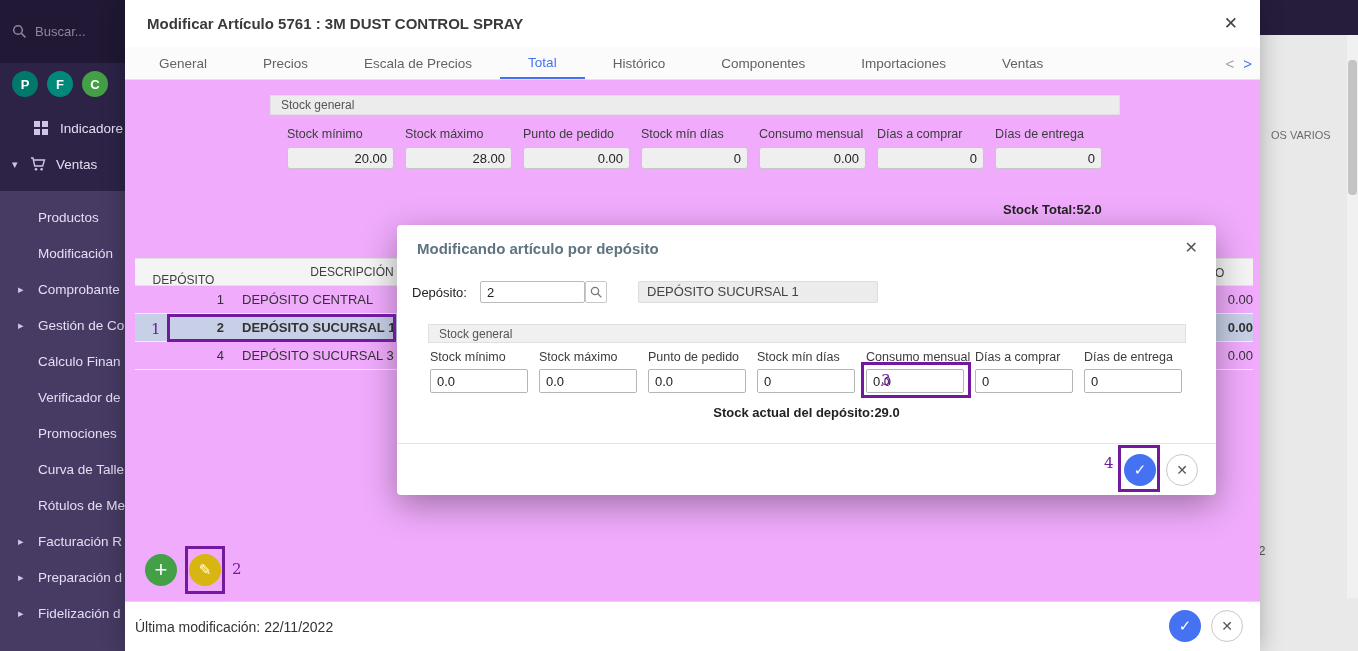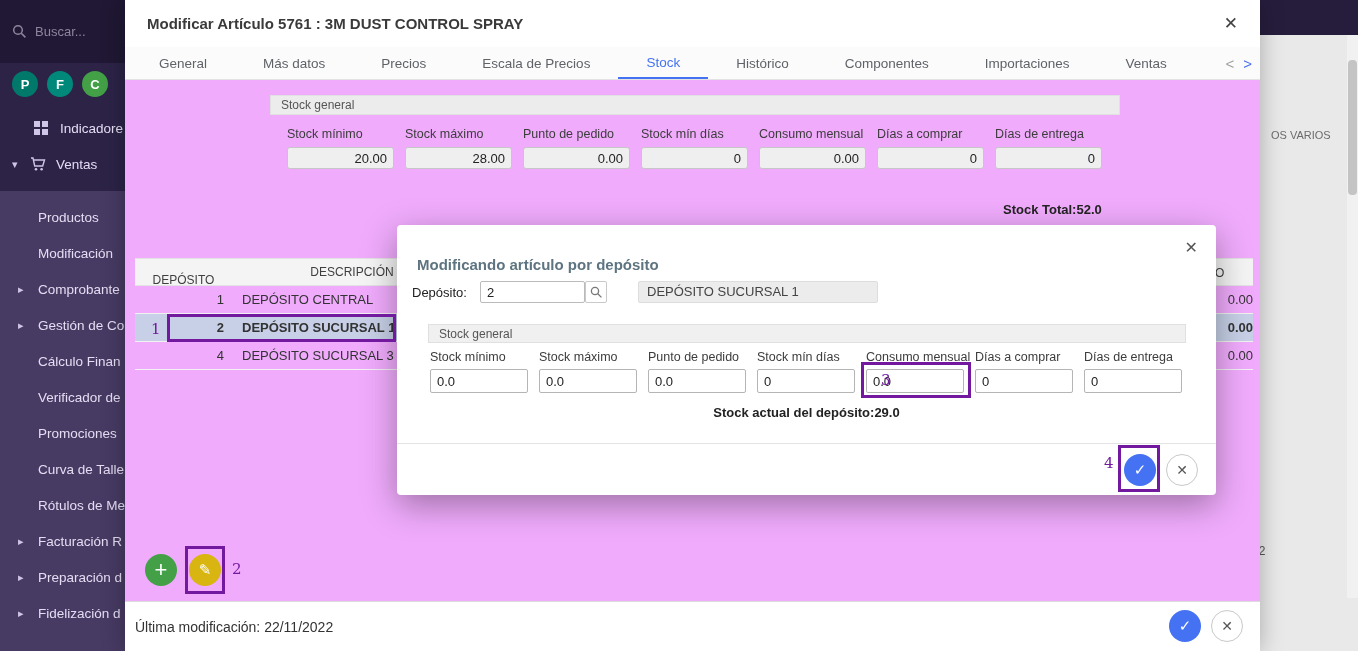--- a/index.html
+++ b/index.html
@@ -69,21 +69,21 @@
   .btn-add{left:20px;top:554px;background:#43a047;font-size:22px;}
   .btn-edit{left:64px;top:554px;background:#d8b510;font-size:15px;}
 
   .dlg-footer{position:absolute;left:0;right:0;top:601px;height:50px;background:#fff;border-top:1px solid #dcdcdc;}
   .footer-text{position:absolute;left:10px;top:17px;font-size:14px;color:#333;}
   .btn-check{left:1044px;top:8px;background:#4472f2;font-size:15px;}
   .btn-xmain{left:1086px;top:8px;background:#fff;border:1px solid #c9c9c9;color:#555;font-size:14px;}
 
   
   .overlay{position:absolute;left:397px;top:225px;width:819px;height:270px;background:#fff;border-radius:4px;box-shadow:0 10px 34px rgba(0,0,0,.35);z-index:40;}
-  .ov-title{position:absolute;left:20px;top:31px;font-size:15px;font-weight:bold;color:#5e7480;}
+  .ov-title{position:absolute;left:20px;top:15px;font-size:15px;font-weight:bold;color:#5e7480;}
   .ov-close{position:absolute;right:18px;top:13px;font-size:16px;color:#555;cursor:pointer;}
   .ov-dep-label{position:absolute;left:15px;top:60px;font-size:13px;color:#222;}
   .ov-dep-input{position:absolute;left:83px;top:56px;width:105px;height:22px;border:1px solid #bbb;border-radius:2px;padding:0 6px;font-size:13px;font-family:inherit;color:#222;}
   .ov-search-btn{position:absolute;left:188px;top:56px;width:22px;height:22px;border:1px solid #c9c9c9;border-radius:2px;background:#fff;display:flex;align-items:center;justify-content:center;cursor:pointer;}
   .ov-dep-name{position:absolute;left:241px;top:56px;width:240px;height:22px;background:#ececec;border:1px solid #ddd;border-radius:2px;font-size:13px;color:#444;line-height:20px;padding-left:8px;}
   .gb-ov{left:31px;top:99px;width:758px;height:19px;background:#f0f0f0;}
   .fields-ov{left:33px;top:125px;gap:11px;}
   .fcol-ov{width:98px;}
   .fcol-ov label{font-size:12.5px;color:#3c3c3c;display:block;margin-bottom:5px;white-space:nowrap;}
   .fcol-ov input{width:100%;height:24px;background:#fff;border:1px solid #b5b5b5;border-radius:2px;text-align:left;font-size:13px;color:#222;padding:0 6px;font-family:inherit;}
@@ -198,24 +198,23 @@
 </aside>
 
 <section class="dialog">
   <div class="dlg-header">
     <span class="dlg-title">Modificar Artículo 5761 : 3M DUST CONTROL SPRAY</span>
     <span class="dlg-close">✕</span>
   </div>
 
   <div class="tabs">
     <span class="tab">General</span>
-    <span class="tab">Más datos</span>
     <span class="tab">Precios</span>
     <span class="tab">Escala de Precios</span>
-    <span class="tab active">Stock</span>
+    <span class="tab active">Total</span>
     <span class="tab">Histórico</span>
     <span class="tab">Componentes</span>
     <span class="tab">Importaciones</span>
     <span class="tab">Ventas</span>
     <span class="tab-arrows">
       <span class="arrow-prev">&lt;</span>
       <span class="arrow-next">&gt;</span>
     </span>
   </div>
 

